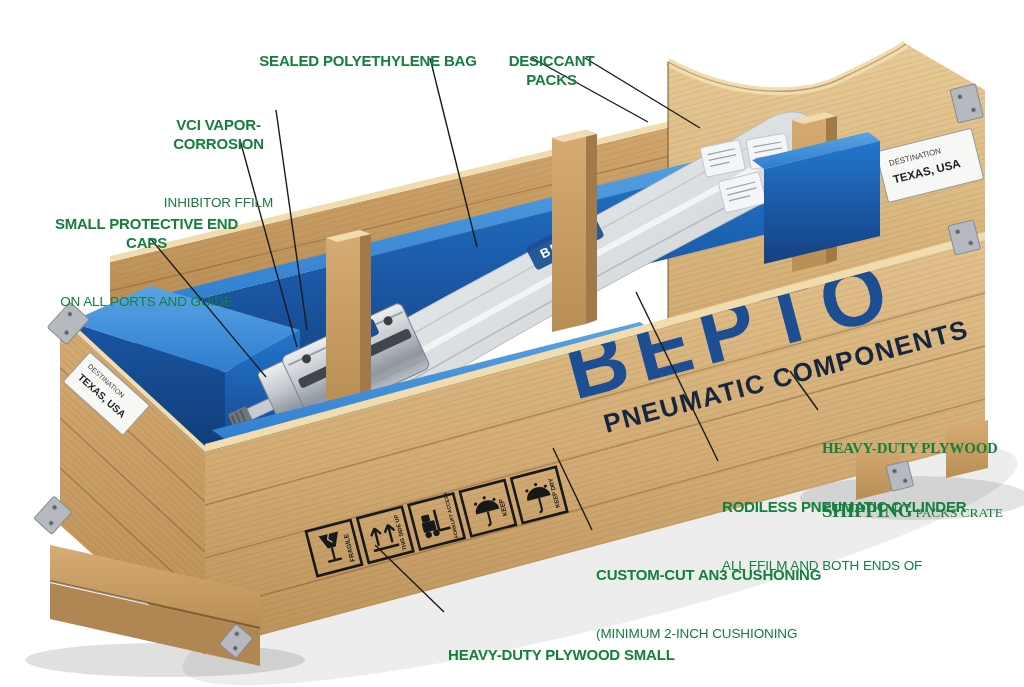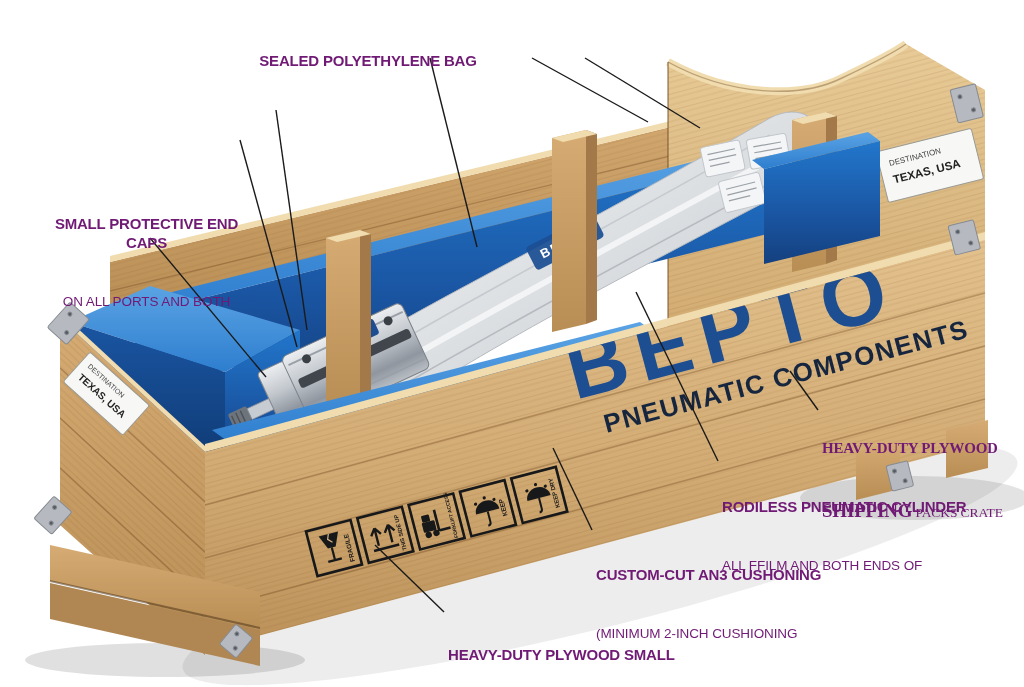--- a/index.html
+++ b/index.html
@@ -1,19 +1,19 @@
 <!DOCTYPE html>
 <html><head>
 <meta charset="utf-8">
 <style>
   html,body{margin:0;padding:0;background:#ffffff;}
   #stage{position:relative;width:1024px;height:687px;background:#ffffff;overflow:hidden;
          font-family:"Liberation Sans",sans-serif;}
   #crate-svg{position:absolute;left:0;top:0;}
-  .callout{position:absolute;color:#701a75;line-height:1.28;white-space:pre-wrap;}
+  .callout{position:absolute;color:#15803d;line-height:1.28;white-space:pre-wrap;}
   .cl-b{font-weight:700;font-size:15px;letter-spacing:-0.2px;}
   .cl-r{font-weight:400;font-size:13.5px;letter-spacing:-0.1px;}
   .ctr{text-align:center;}
 </style>
 </head>
 <body>
 
 <div id="stage">
 
 <svg id="crate-svg" width="1024" height="687" viewBox="0 0 1024 687">
@@ -326,29 +326,32 @@
     <line x1="553" y1="448" x2="592" y2="530"></line>
     <line x1="444" y1="612" x2="375" y2="545"></line>
   </g>
 </svg>
 
 <div class="callout ctr" style="left:258px;top:10px;width:220px;">
   <div class="cl-b">SEALED POLYETHYLENE BAG</div>
 </div>
 
 <div class="callout ctr" style="left:484px;top:10px;width:135px;">
+  <div class="cl-b">DESICCANT PACKS</div>
 </div>
 
 <div class="callout ctr" style="left:136px;top:74px;width:165px;">
+  <div class="cl-b">VCI VAPOR-CORROSION</div>
+  <div class="cl-r">INHIBITOR FFILM</div>
 </div>
 
 
 <div class="callout" style="left:44px;top:173px;width:205px;text-align:center;">
   <div class="cl-b">SMALL PROTECTIVE END CAPS</div>
-  <div class="cl-r">ON ALL PORTS AND BOTH</div>
+  <div class="cl-r">ON ALL PORTS AND GUIDE</div>
 </div>
 
 <div class="callout" style="left:822px;top:398px;width:200px;font-family:Liberation Serif, serif;">
   <div class="cl-b">HEAVY-DUTY PLYWOOD</div>
   <div class="cl-r"><span class="cl-b" style="font-size:19px">SHIPPING</span><span> PACKS CRATE</span></div>
 </div>
 
 <div class="callout" style="left:722px;top:456px;width:245px;">
   <div class="cl-b">RODILESS PNEUMATIC CYLINDER</div>
   <div class="cl-r">ALL FFILM AND BOTH ENDS OF</div>

